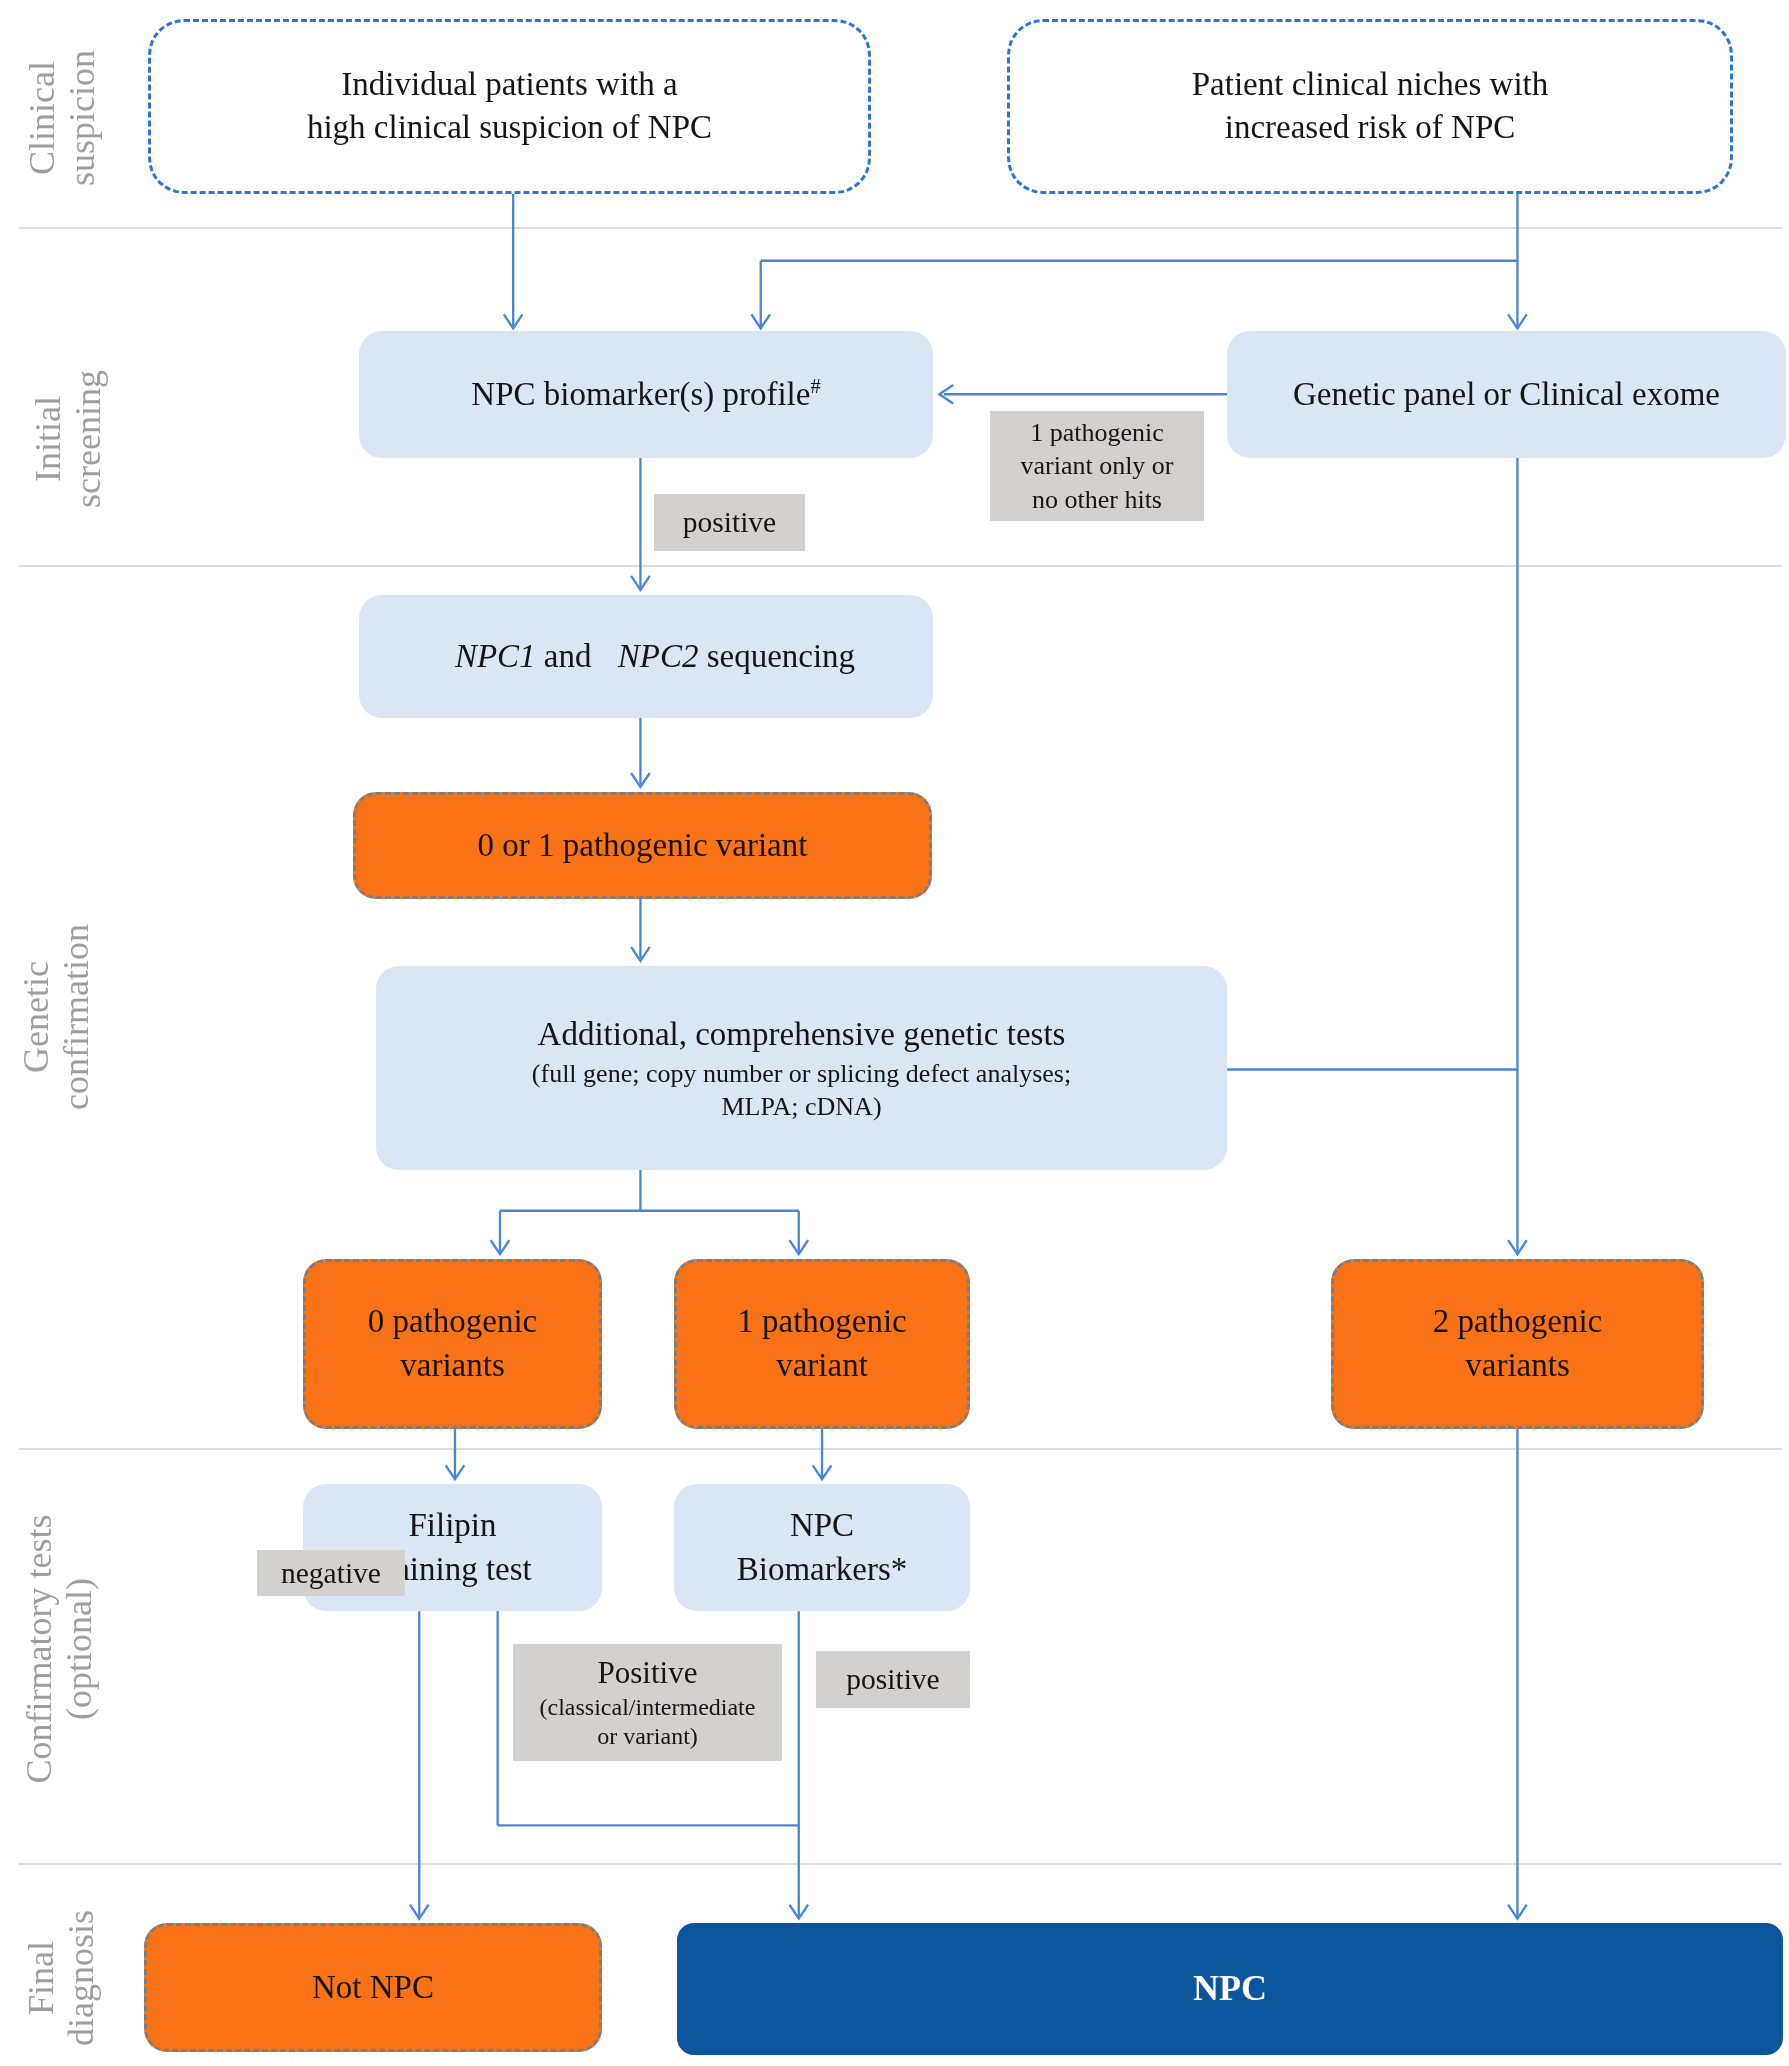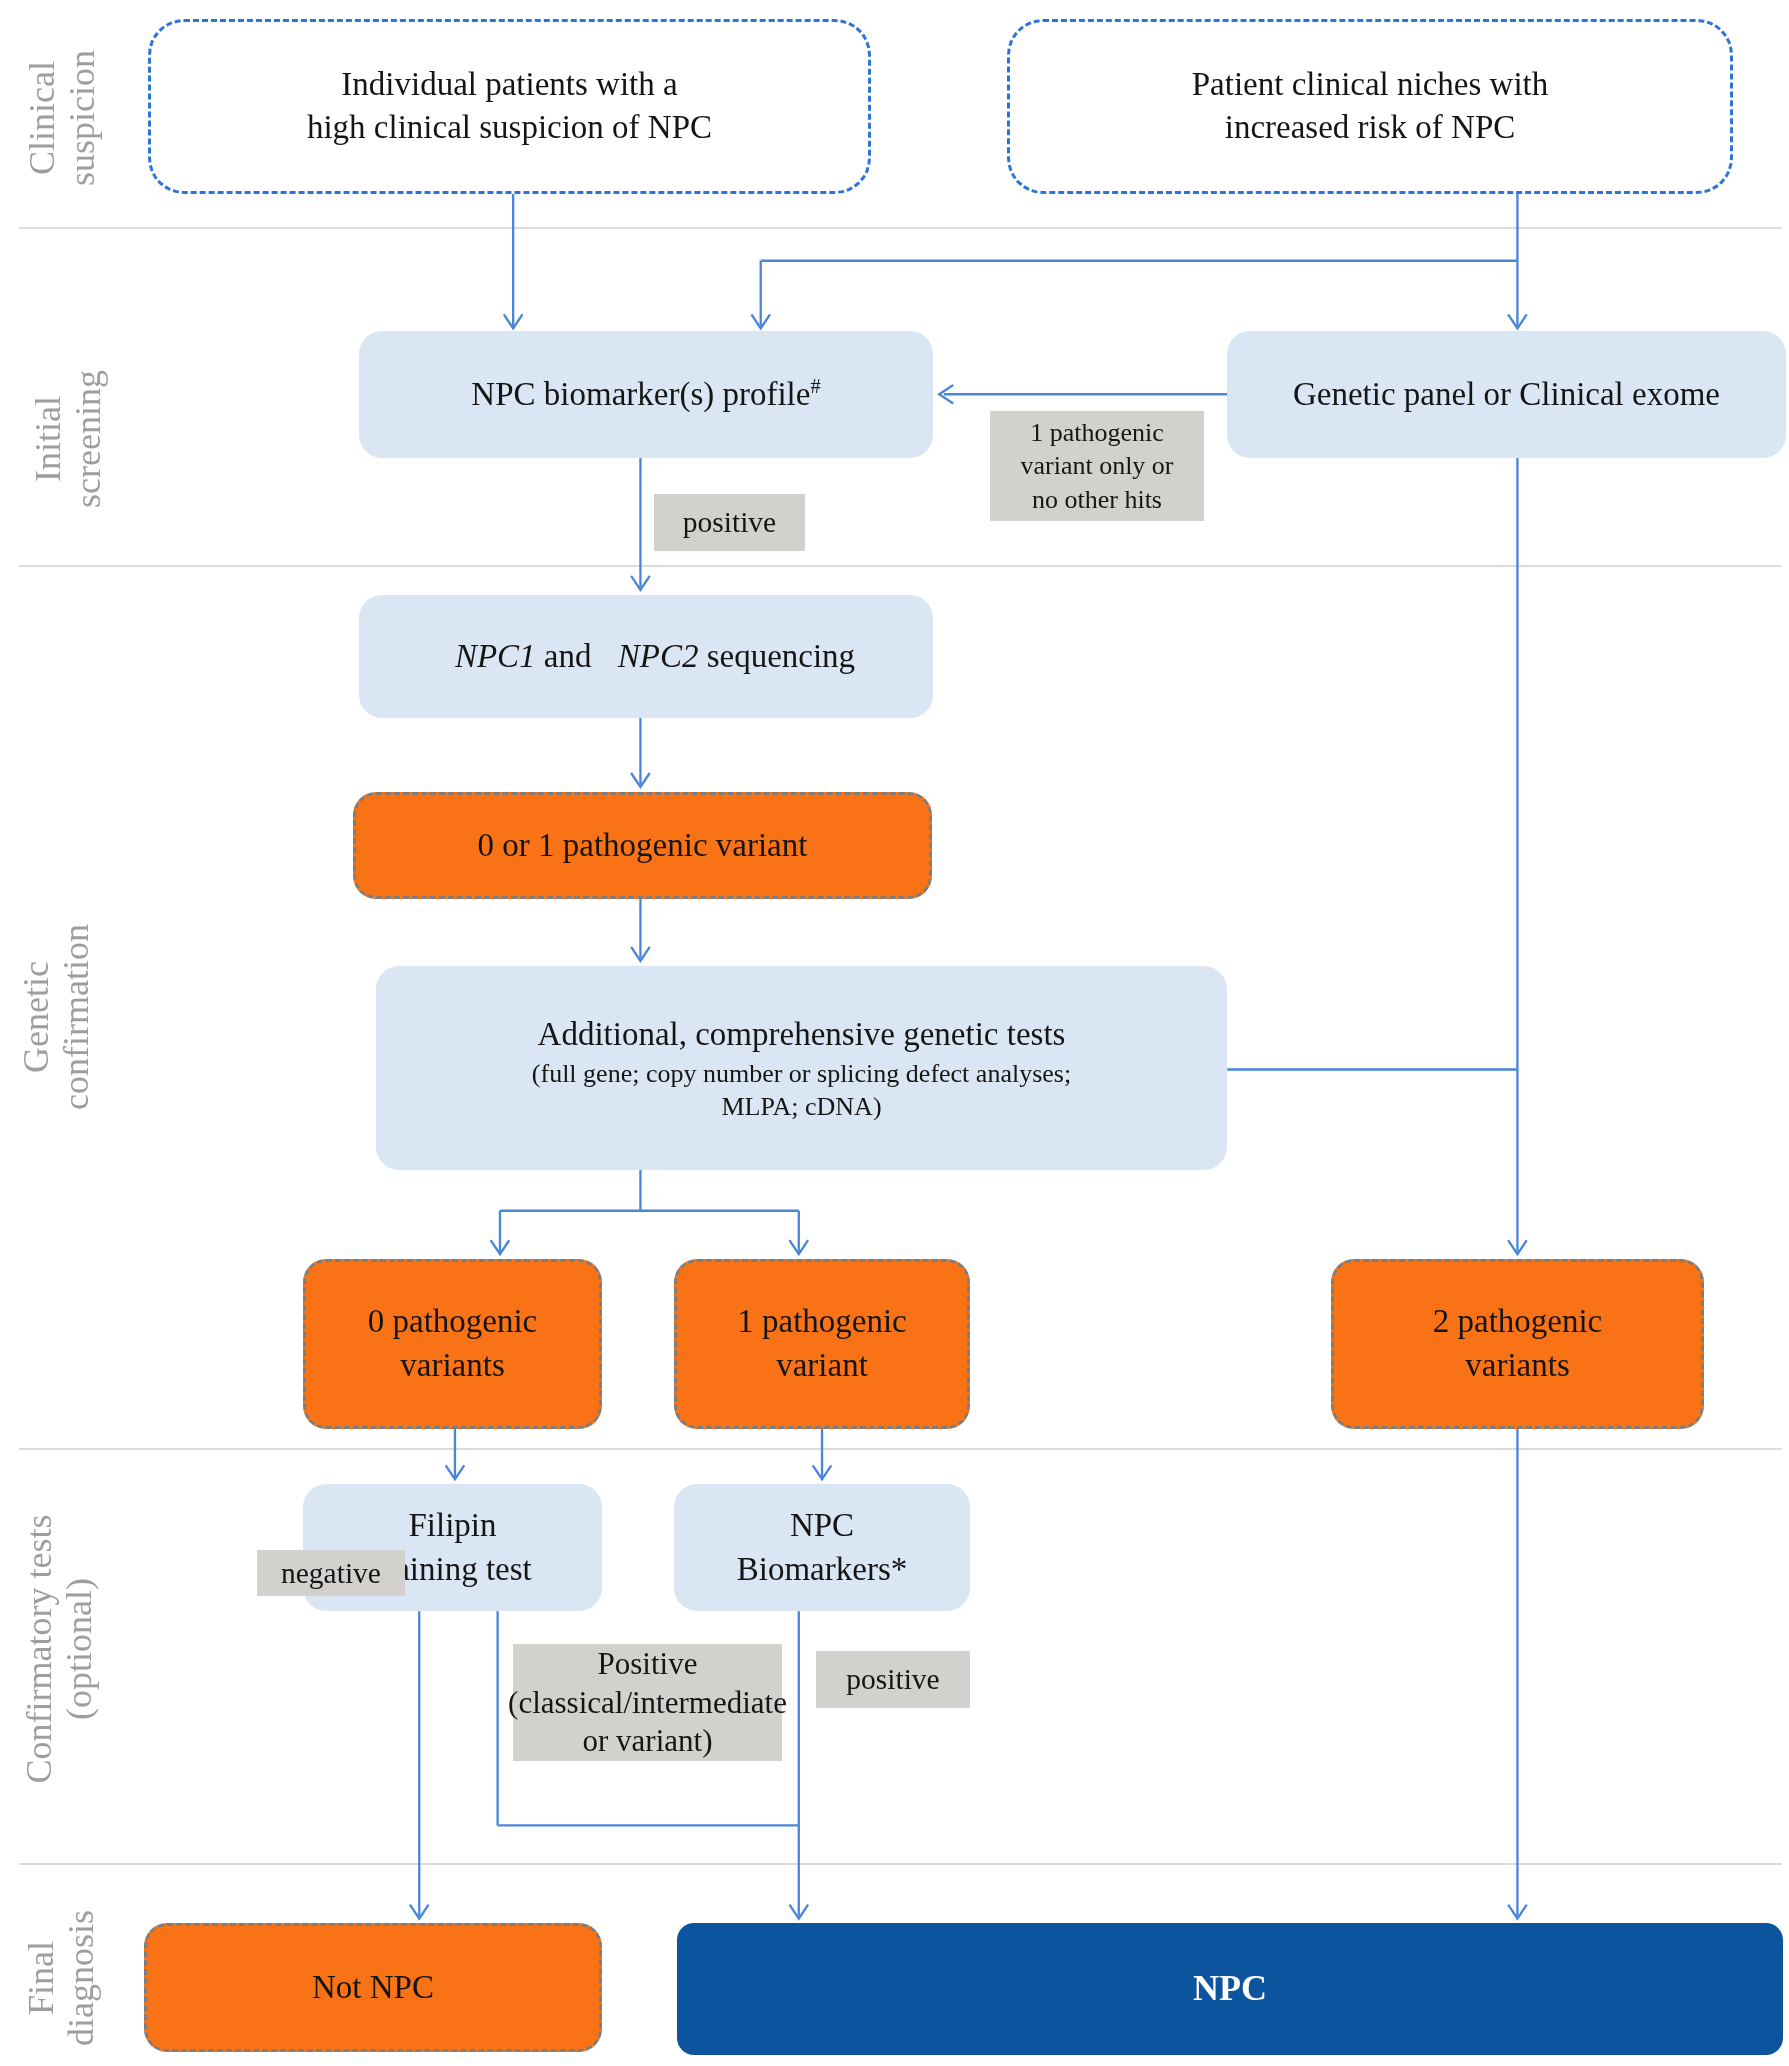--- a/index.html
+++ b/index.html
@@ -45,21 +45,21 @@
     color: #ffffff; font-weight: bold; font-size: 36px;
   }
   .gray-label {
     position: absolute; z-index: 2; background: #d3d1ce;
     display: flex; flex-direction: column;
     align-items: center; justify-content: center;
     text-align: center; font-size: 29.5px; line-height: 1.25;
     box-sizing: border-box; color: #151515;
   }
   .small-line { font-size: 26px; line-height: 1.28; }
-  .tiny-line { font-size: 31px; line-height: 1.22; }
+  .tiny-line { font-size: 24px; line-height: 1.22; }
   .p-big { font-size: 31px; }
   sup.mark { font-size: 0.62em; vertical-align: super; line-height: 0; }
   .gene { font-style: italic; margin-left: 18px; }
 </style>
 </head>
 <body>
 
 <div id="figure">
 
   <div class="divider" style="top:227px"></div>

